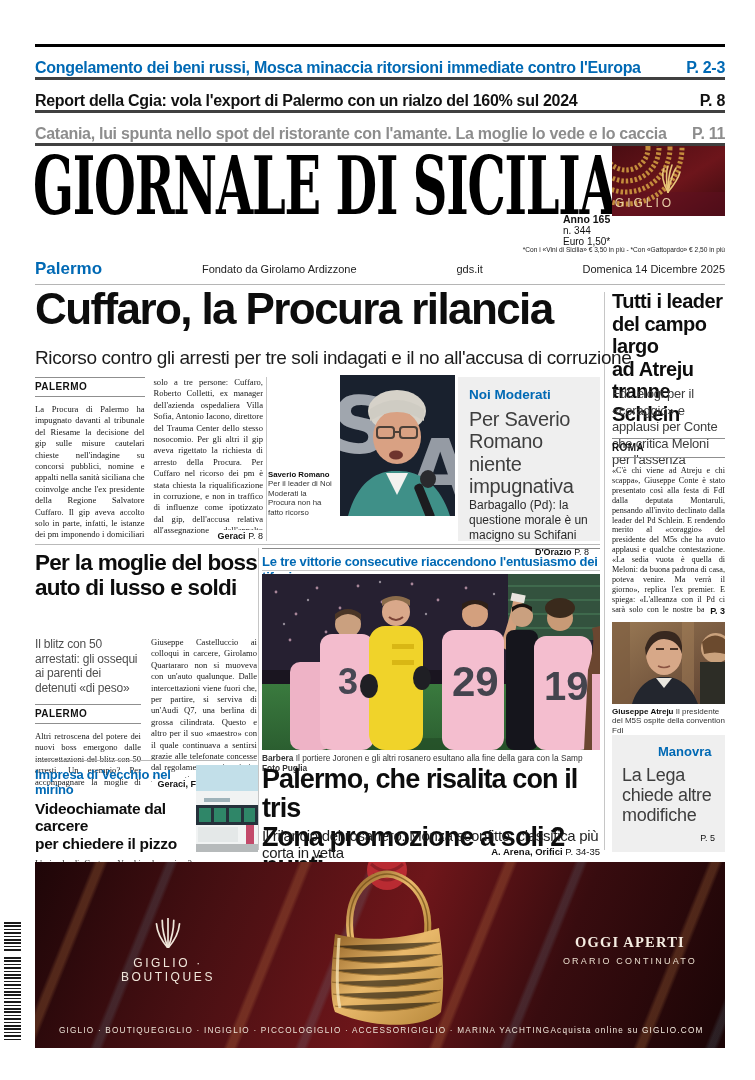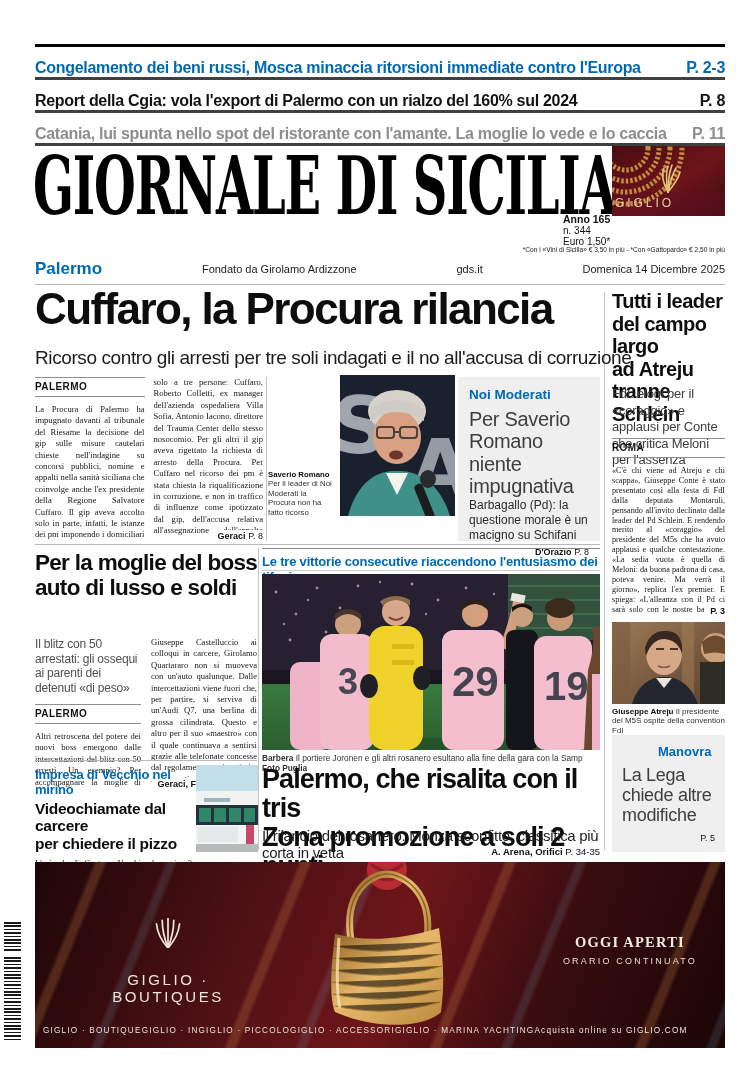--- a/index.html
+++ b/index.html
@@ -76,26 +76,26 @@
   .r-sub{left:612px;top:386px;width:113px;font-size:13px;line-height:1.27;letter-spacing:-.2px;color:#3d3d3d;}
   .r-body{font-family:"Liberation Serif",serif;font-size:8.2px;line-height:9.9px;
           text-align:justify;color:#161616;hyphens:auto;}
   
   .ad{left:35px;top:862px;width:690px;height:186px;overflow:hidden;
       background:
         repeating-linear-gradient(112deg, rgba(0,0,0,0) 0 54px, rgba(225,150,80,.22) 58px 64px,
            rgba(0,0,0,0) 68px 120px, rgba(120,170,190,.16) 124px 129px, rgba(0,0,0,0) 133px 190px),
         linear-gradient(112deg,#1e0608 0%,#4a1013 28%,#6e161a 52%,#380c0f 74%,#1b0506 100%);}
   .ad-brand{position:absolute;left:58px;top:56px;width:150px;text-align:center;color:#f0e6da;}
-  .ad-brand .txt{font-size:15px;letter-spacing:2.6px;margin-top:19px;}
+  .ad-brand .txt{font-size:12px;letter-spacing:2.6px;margin-top:4px;}
   .ad-right{position:absolute;right:28px;top:72px;text-align:center;color:#f5ece1;}
   .ad-right .open{font-size:14.5px;font-weight:bold;letter-spacing:1.2px;font-family:Liberation Serif, serif;}
   .ad-right .hours{font-size:9px;letter-spacing:2.2px;margin-top:5px;color:#e9dccd;}
-  .ad-stores{position:absolute;left:8px;right:24px;bottom:13px;display:flex;
-             align-items:center;color:#ece2d6;
+  .ad-stores{position:absolute;left:24px;right:24px;bottom:13px;display:flex;
+             justify-content:space-between;align-items:center;color:#ece2d6;
              font-size:8.2px;letter-spacing:1.2px;white-space:nowrap;}
   
   .barcode-wrap{left:4px;top:922px;width:17px;}
   .barcode{width:17px;background:#fff;
            background-image:repeating-linear-gradient(180deg,#1a1a1a 0 1.6px,#fff 1.6px 3.4px);}
 </style>
 </head>
 <body>
 
 <div class="page">

